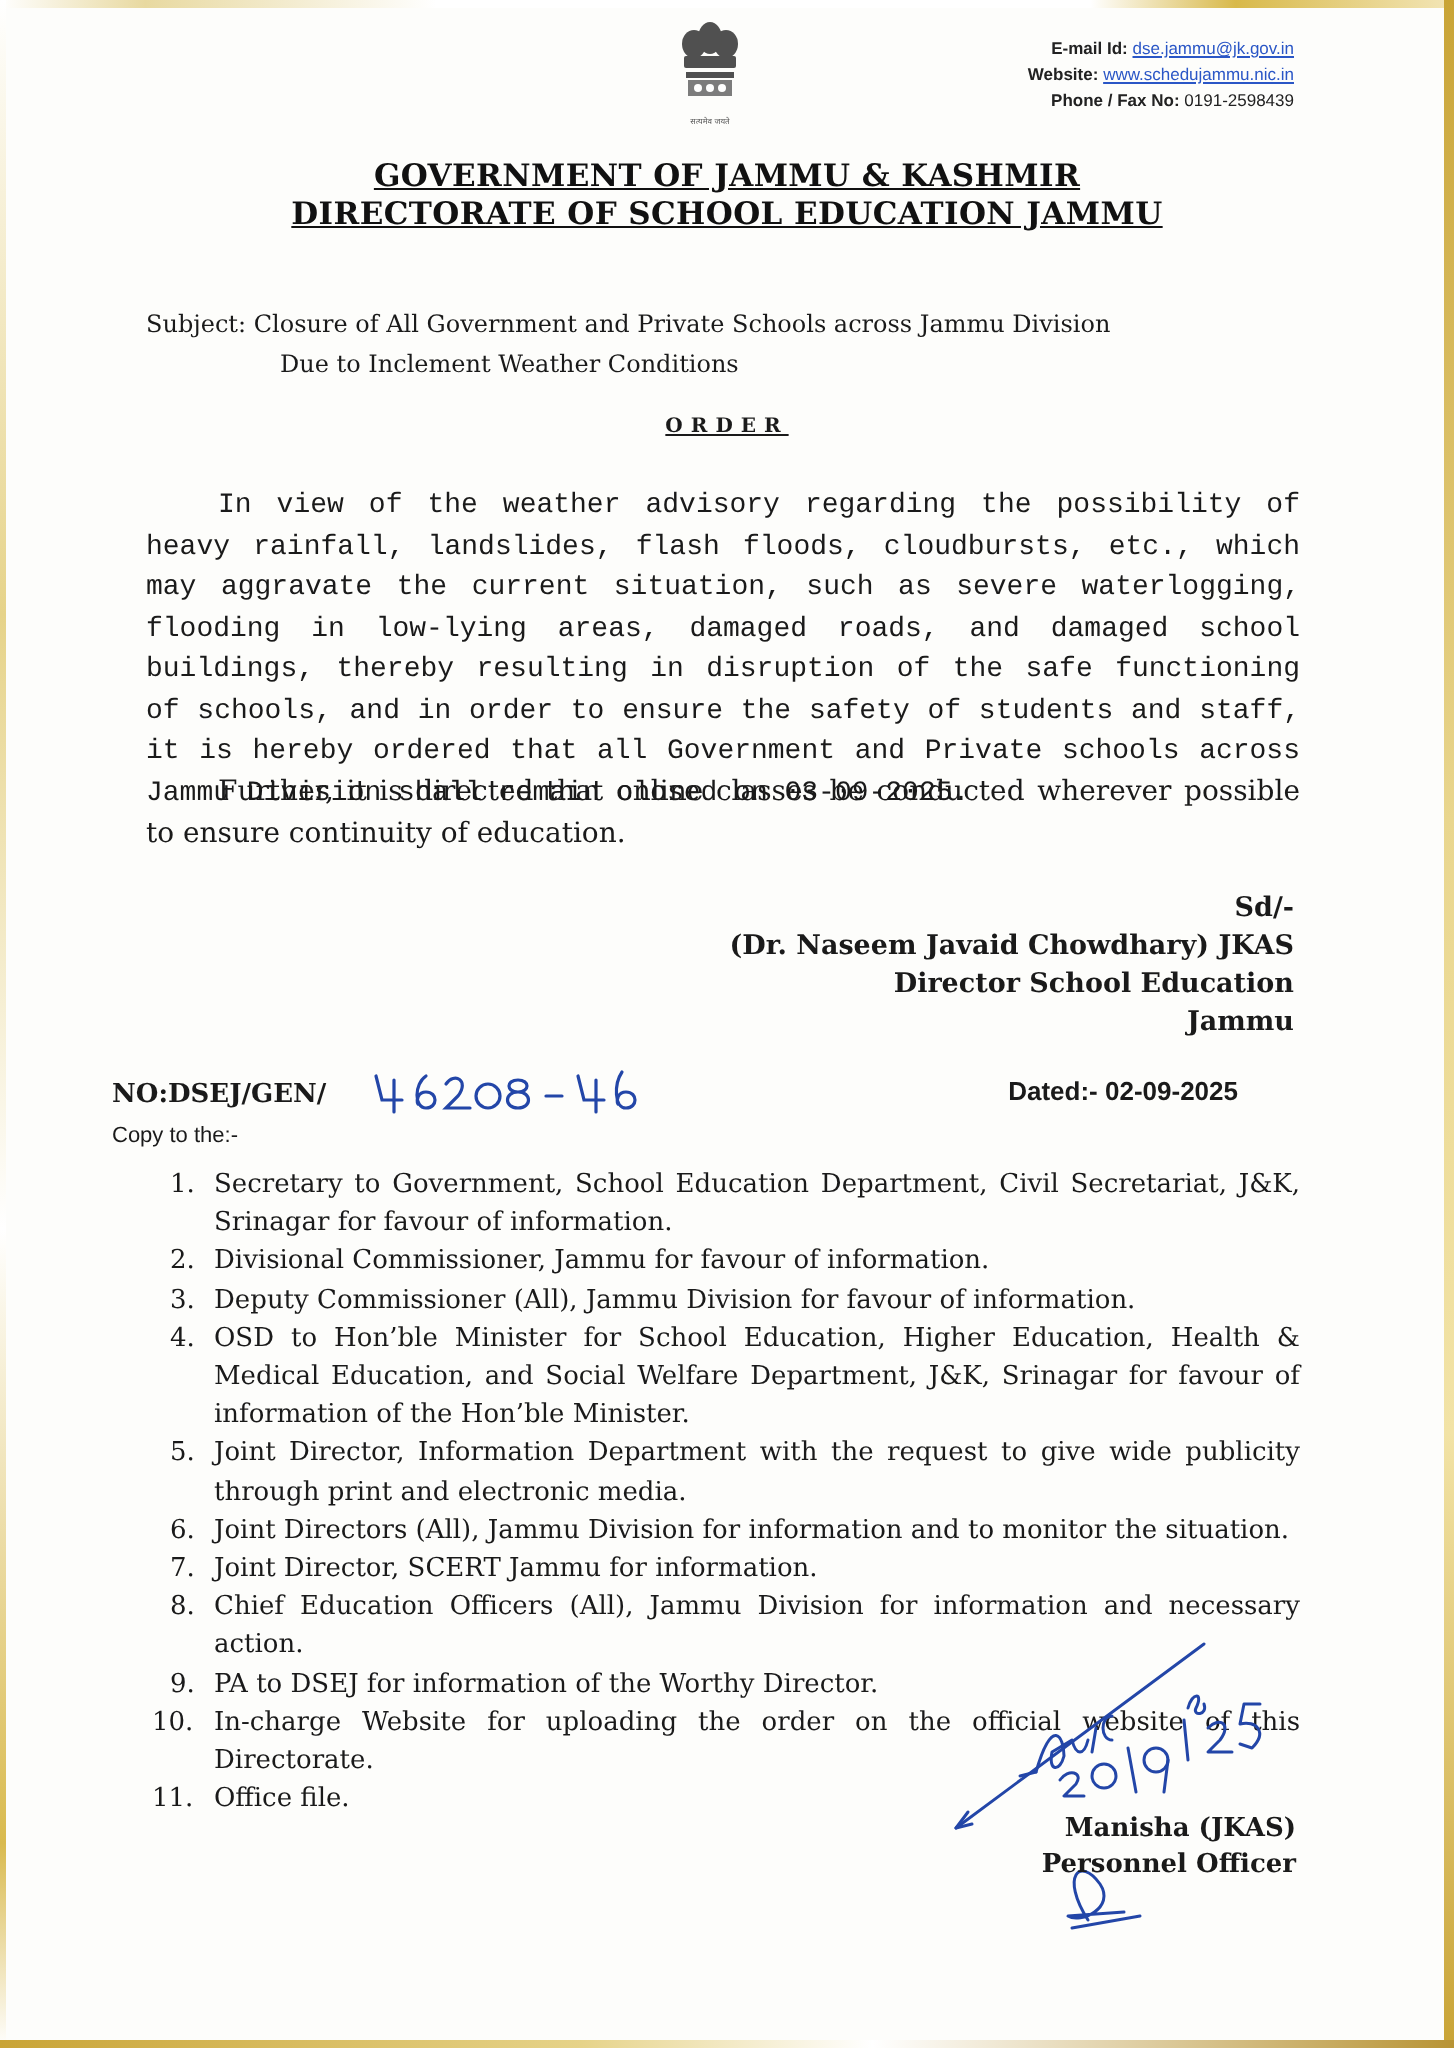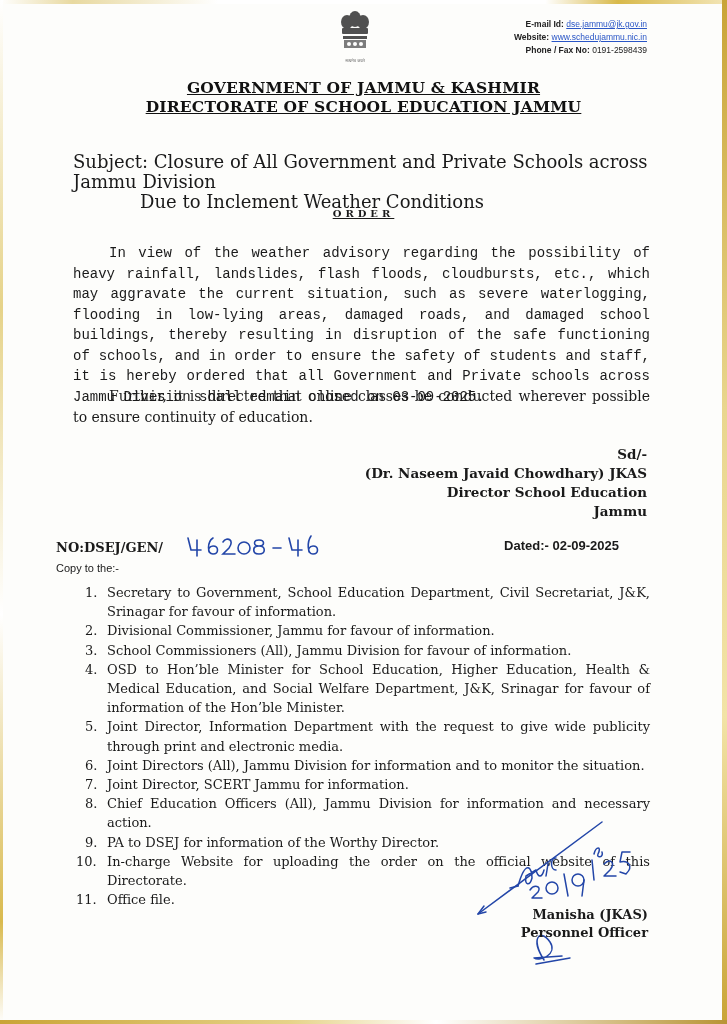--- a/index.html
+++ b/index.html
@@ -27,21 +27,21 @@
     .contact .lbl { font-weight:bold;padding-left:41px; }
     .contact .lnk { color:#2a56c6; text-decoration:underline; }
 
     .gov-head { position:absolute; left:0; width:727px; text-align:center;
       font-family:"DejaVu Serif", serif; font-weight:bold; font-size:15.5px;
       text-decoration:underline; letter-spacing:0.2px; color:#111; }
     .gov-head.l1 { top:78px; }
     .gov-head.l2 { top:97px; }
 
     .subject { position:absolute; left:73px; top:152px; width:580px;
-      font-size:18px; line-height:20px; font-family:"DejaVu Serif", serif; }
+      font-size:12px; line-height:20px; font-family:"DejaVu Serif", serif; }
     .subject .indent { padding-left:67px; }
 
     .order-title { position:absolute; left:0; width:727px; top:208px; text-align:center;
       font-weight:bold; font-size:10px; letter-spacing:4px; text-decoration:underline; }
 
     .para { position:absolute; left:73px; width:577px; font-size:14px; line-height:20.5px;
       text-align:justify; }
     .para .first { text-indent:36px; display:block; }
     .p1 { top:243px;font-family:Liberation Mono, monospace; }
     .p2 { top:386px; }
@@ -147,21 +147,21 @@
 </svg>
 <div class="dated">
   <span>Dated:-</span>
   <span>02-09-2025</span>
 </div>
 <div class="copyto">Copy to the:-</div>
 
 <ul class="copylist">
   <li><span class="num">1.</span><span>Secretary to Government, School Education Department, Civil Secretariat, J&amp;K, Srinagar for favour of information.</span></li>
   <li><span class="num">2.</span><span>Divisional Commissioner, Jammu for favour of information.</span></li>
-  <li><span class="num">3.</span><span>School Commissioners (All), Jammu Division for favour of information.</span></li>
+  <li><span class="num">3.</span><span>Deputy Commissioner (All), Jammu Division for favour of information.</span></li>
   <li><span class="num">4.</span><span>OSD to Hon’ble Minister for School Education, Higher Education, Health &amp; Medical Education, and Social Welfare Department, J&amp;K, Srinagar for favour of information of the Hon’ble Minister.</span></li>
   <li><span class="num">5.</span><span>Joint Director, Information Department with the request to give wide publicity through print and electronic media.</span></li>
   <li><span class="num">6.</span><span>Joint Directors (All), Jammu Division for information and to monitor the situation.</span></li>
   <li><span class="num">7.</span><span>Joint Director, SCERT Jammu for information.</span></li>
   <li><span class="num">8.</span><span>Chief Education Officers (All), Jammu Division for information and necessary action.</span></li>
   <li><span class="num">9.</span><span>PA to DSEJ for information of the Worthy Director.</span></li>
   <li class="dbl"><span class="num">10.</span><span>In-charge Website for uploading the order on the official website of this Directorate.</span></li>
   <li class="dbl"><span class="num">11.</span><span>Office file.</span></li>
 </ul>
 

